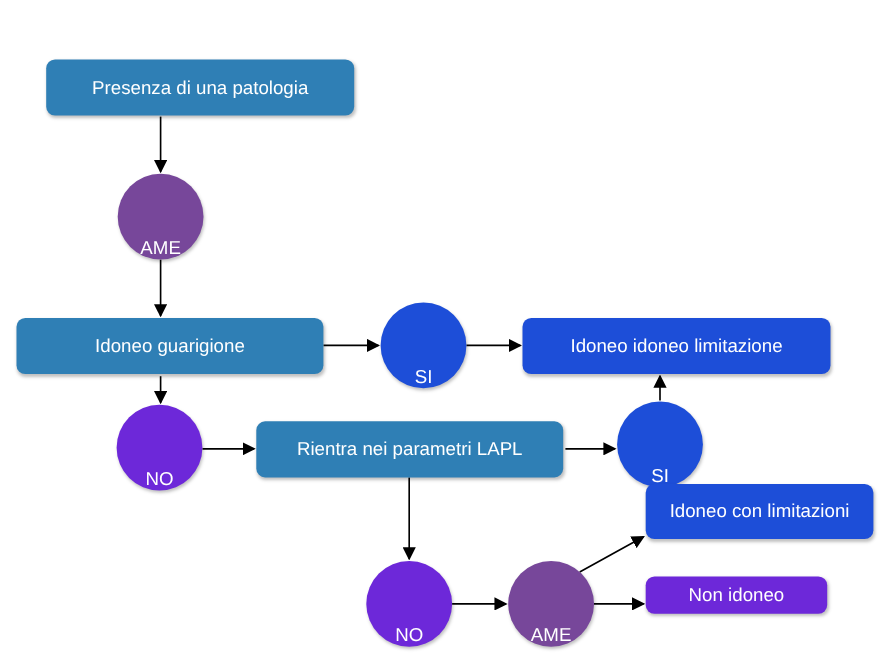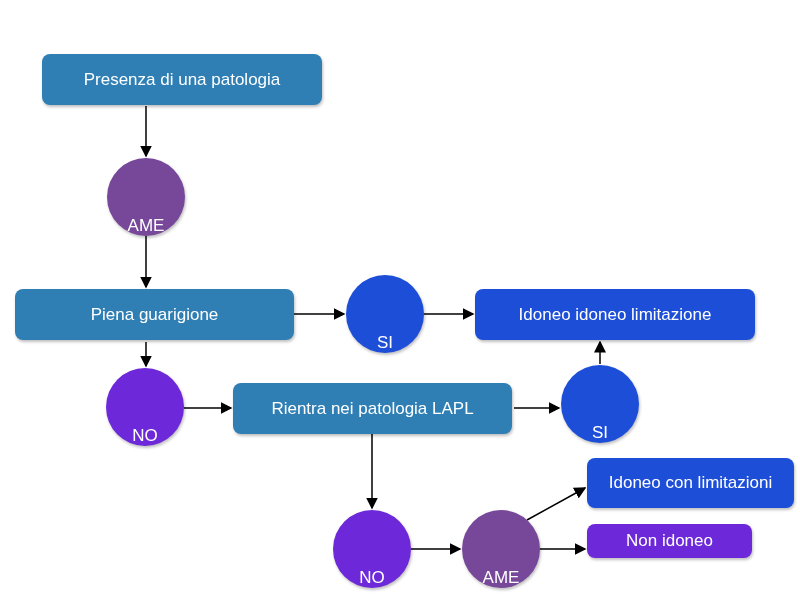--- a/index.html
+++ b/index.html
@@ -40,50 +40,50 @@
 
 <div class="node box blue" style="left:5px;top:54px;width:280px;height:51px;margin-left:37px;">
   <span>Presenza di una patologia</span>
 </div>
 
 <div class="node circle purple" style="left:107px;top:158px;width:78px;height:78px;">
   <span>AME</span>
 </div>
 
 <div class="node box blue" style="left:15px;top:289px;width:279px;height:51px;">
-  <span>Piena guarigione</span>
+  <span>Idoneo guarigione</span>
 </div>
 
 <div class="node circle green" style="left:346px;top:275px;width:78px;height:78px;">
   <span>SI</span>
 </div>
 
 <div class="node box green" style="left:475px;top:289px;width:280px;height:51px;">
   <span>Idoneo idoneo limitazione</span>
 </div>
 
 <div class="node circle red" style="left:106px;top:368px;width:78px;height:78px;">
   <span>NO</span>
 </div>
 
 <div class="node box blue" style="left:233px;top:383px;width:279px;height:51px;">
-  <span>Rientra nei patologia LAPL</span>
+  <span>Rientra nei parametri LAPL</span>
 </div>
 
 <div class="node circle green" style="left:561px;top:365px;width:78px;height:78px;">
   <span>SI</span>
 </div>
 
 <div class="node circle red" style="left:333px;top:510px;width:78px;height:78px;">
   <span>NO</span>
 </div>
 
 <div class="node circle purple" style="left:462px;top:510px;width:78px;height:78px;">
   <span>AME</span>
 </div>
 
-<div class="node box green" style="left:587px;top:458px;width:207px;height:50px;">
+<div class="node box green" style="left:587px;top:440px;width:207px;height:50px;">
   <span>Idoneo con limitazioni</span>
 </div>
 
 <div class="node box red" style="left:587px;top:524px;width:165px;height:34px;">
   <span>Non idoneo</span>
 </div>
 
 </body></html>

